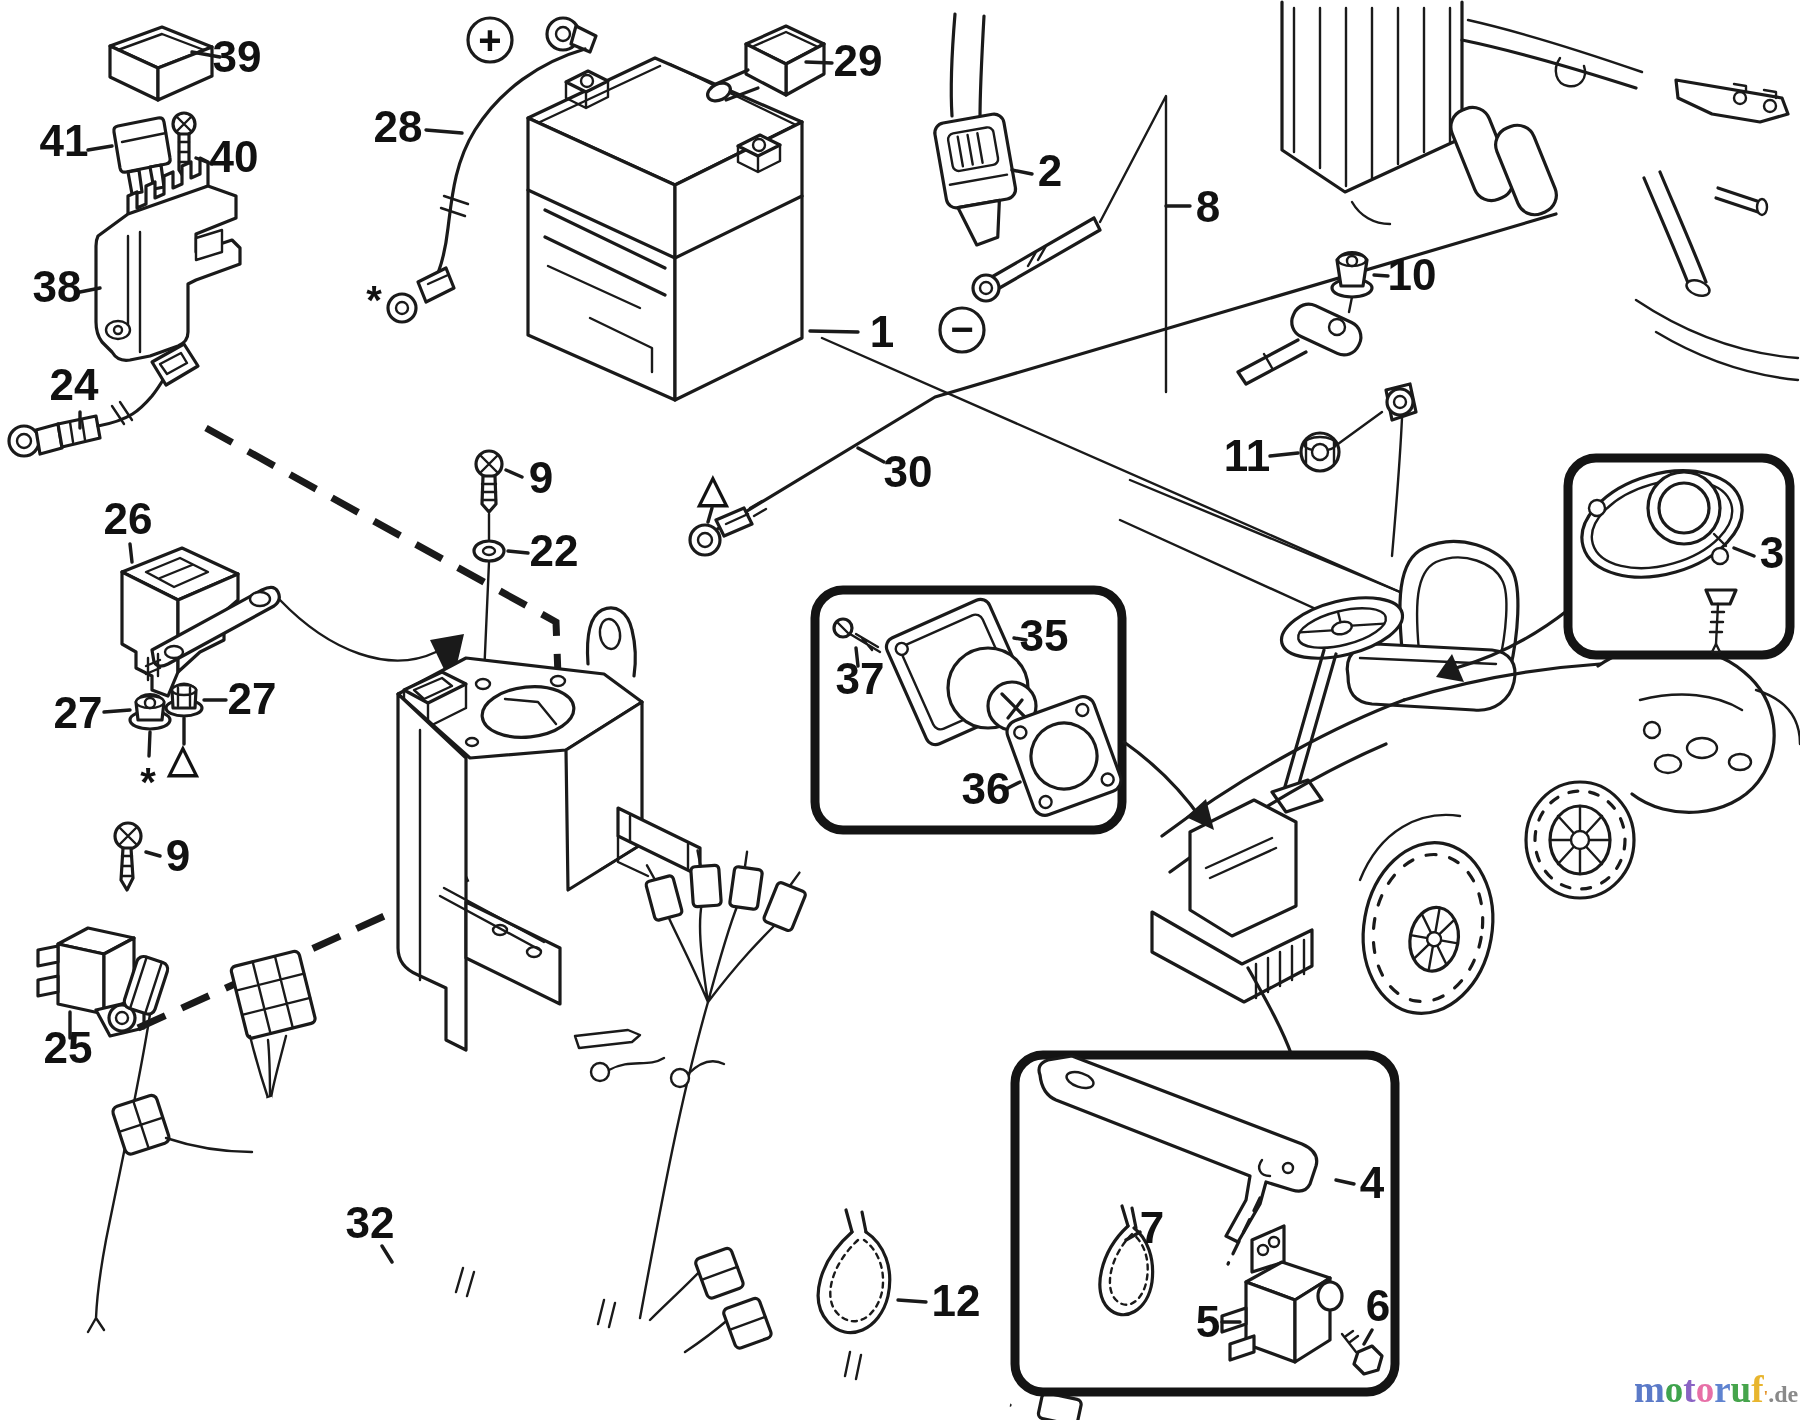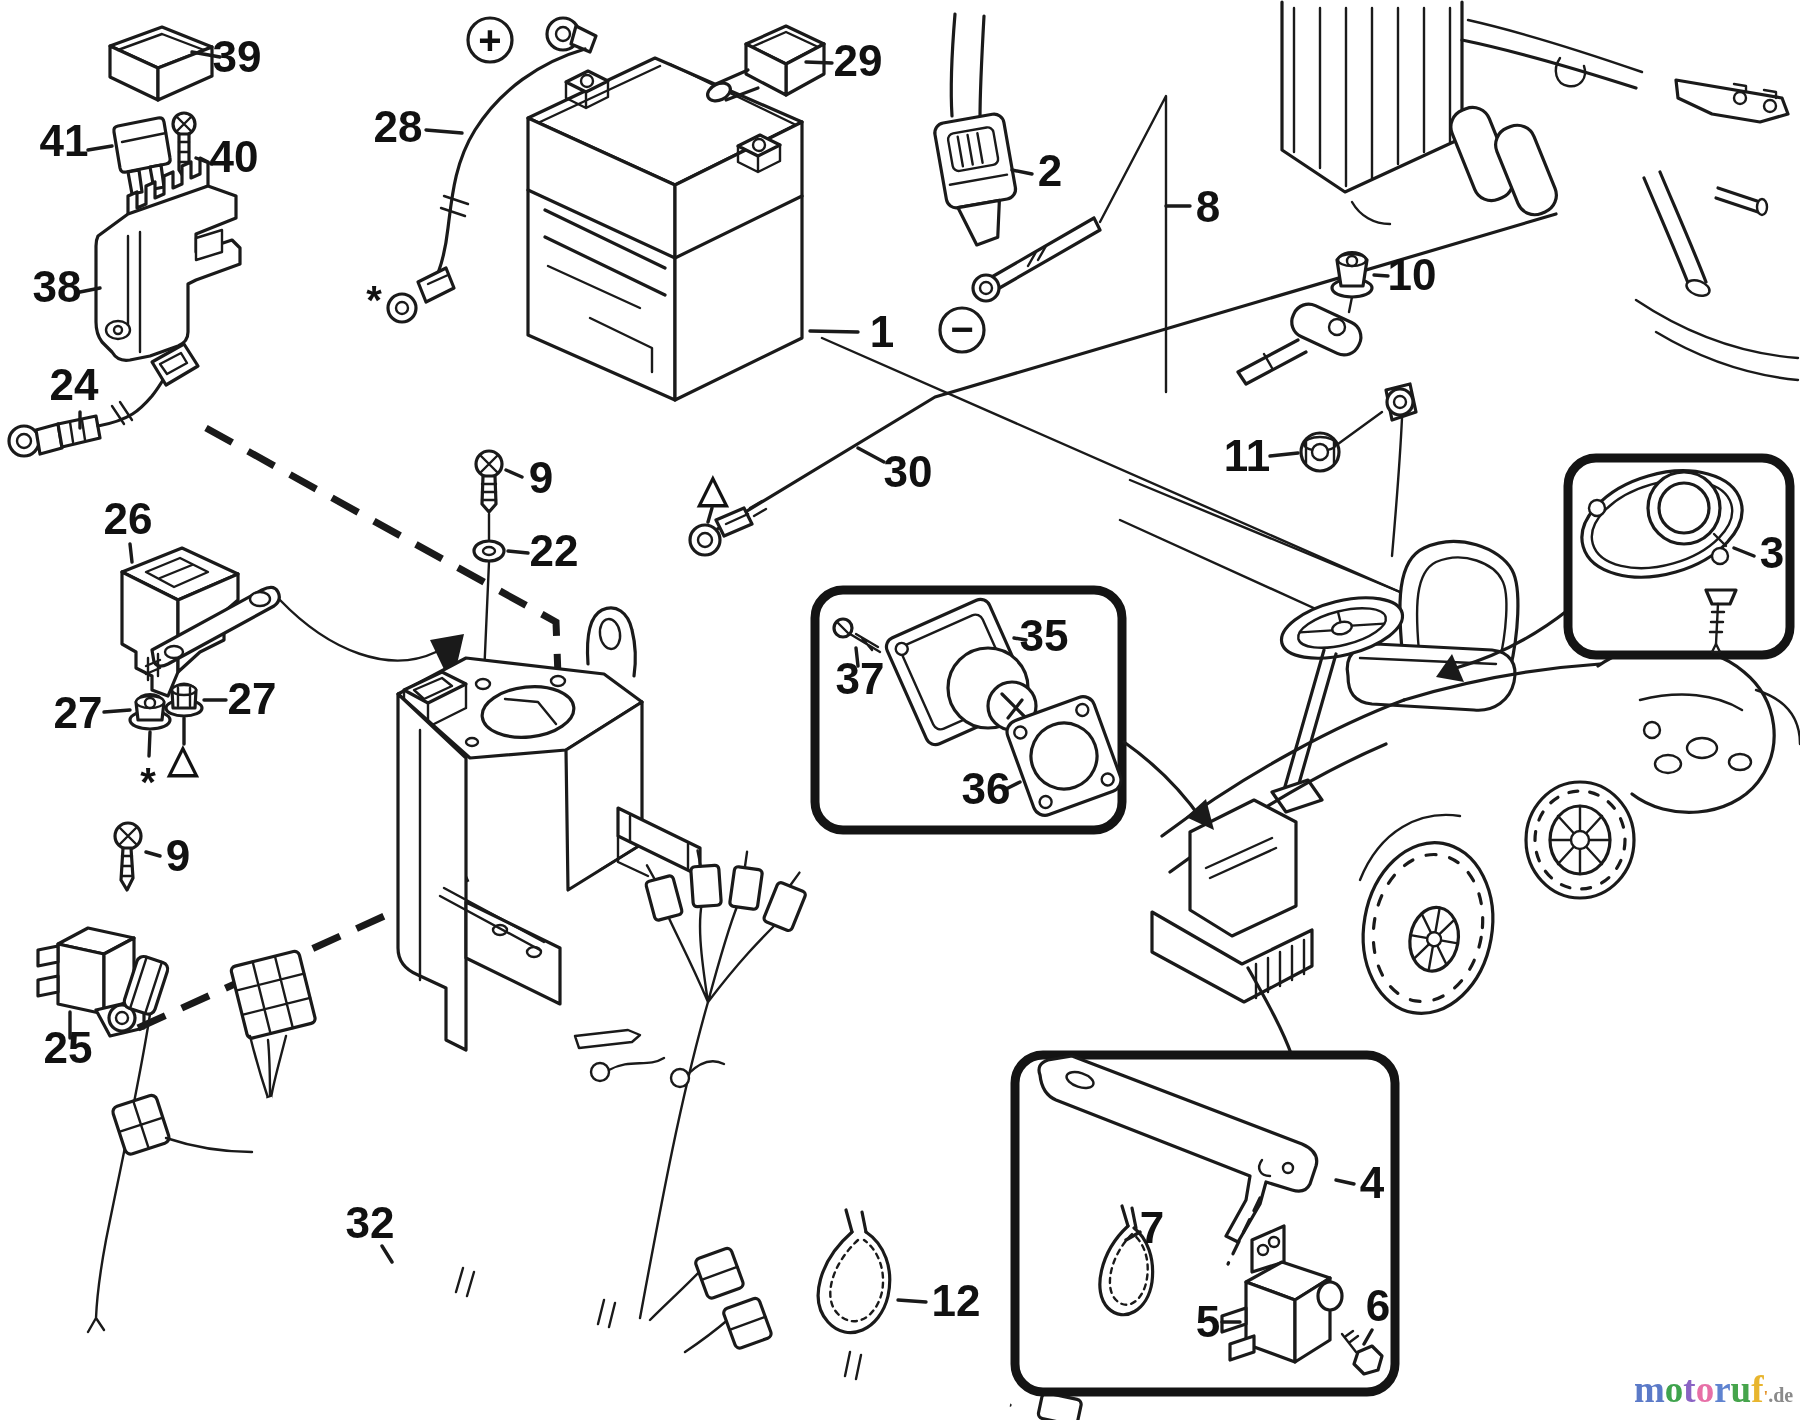--- a/index.html
+++ b/index.html
@@ -12,21 +12,21 @@
   .thin{stroke-width:2.4;}
   .callout{font:700 44px "Liberation Sans",sans-serif;fill:#111;}
   .sym{font:700 40px "Liberation Sans",sans-serif;fill:#111;}
   .leader{stroke:#1a1a1a;stroke-width:3.4;fill:none;stroke-linecap:round;}
   .dash{stroke:#1a1a1a;stroke-width:7;fill:none;stroke-dasharray:30 18;stroke-linecap:butt;}
   .box{fill:#fff;stroke:#141414;stroke-width:9;}
   .fill{fill:#1a1a1a;stroke:none;}
   .logo{position:absolute;left:1634px;top:1368px;width:166px;height:48px;
         font-family:"Liberation Serif",serif;font-weight:700;font-size:37px;
         white-space:nowrap;letter-spacing:0px;}
-  .logo .tld{font-size:20px;margin-top:30px;}
+  .logo .tld{font-size:24px;margin-top:30px;}
 </style>
 </head>
 <body>
 
 <div class="stage">
 <svg width="1800" height="1420" viewBox="0 0 1800 1420">
 
   <g>
     <path class="ln thin" d="M822,338 L1400,592"></path>
   </g>

